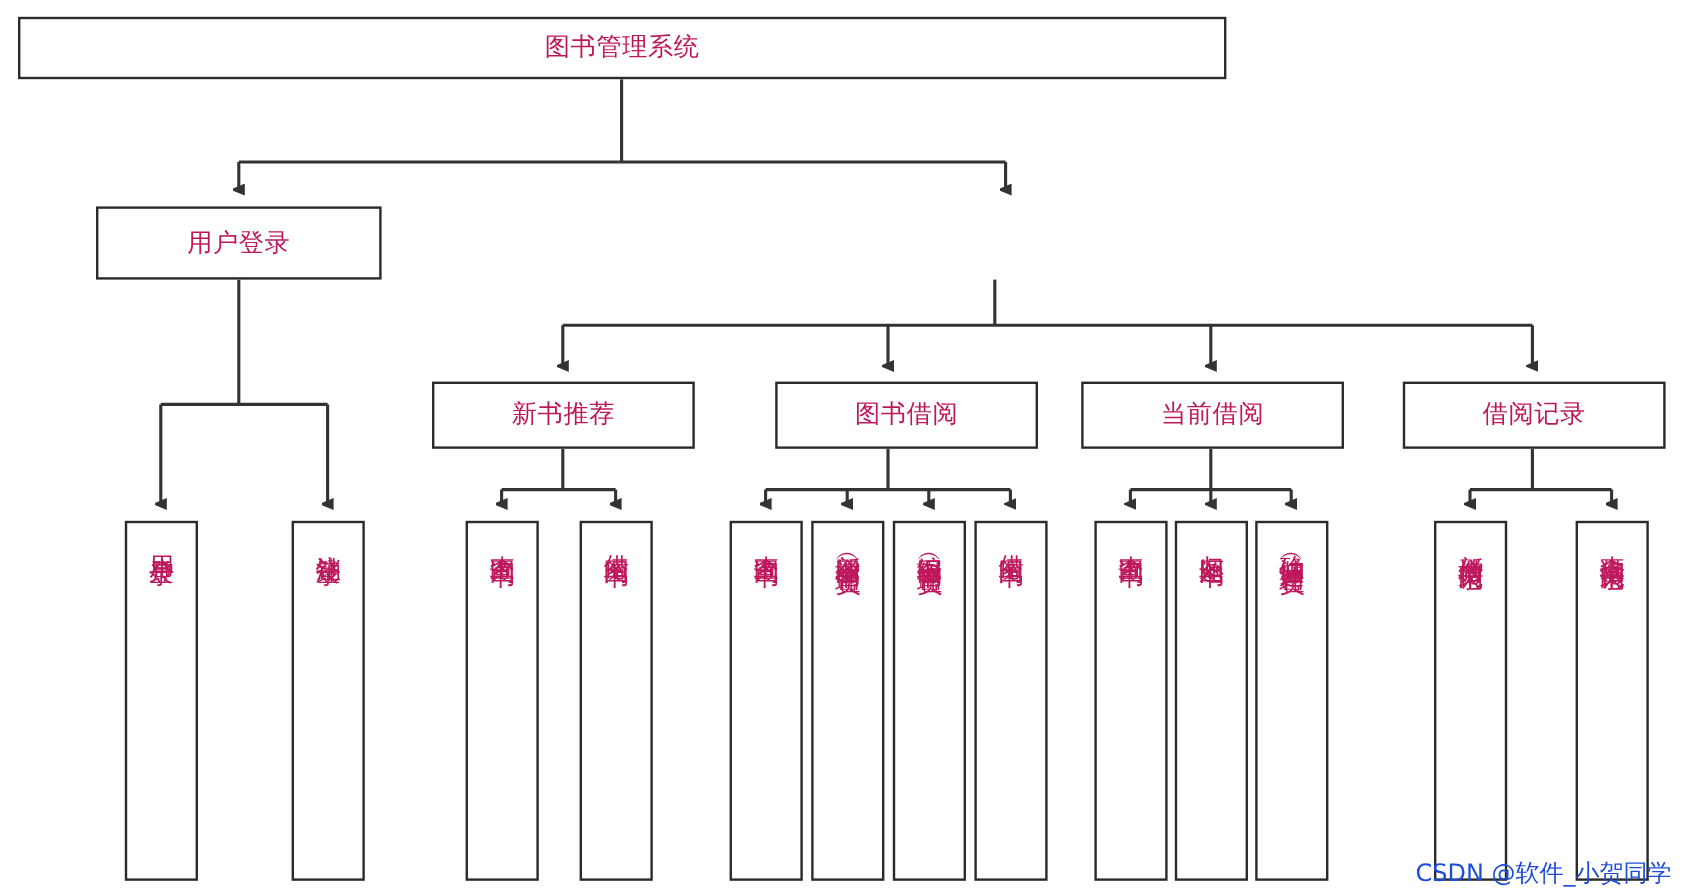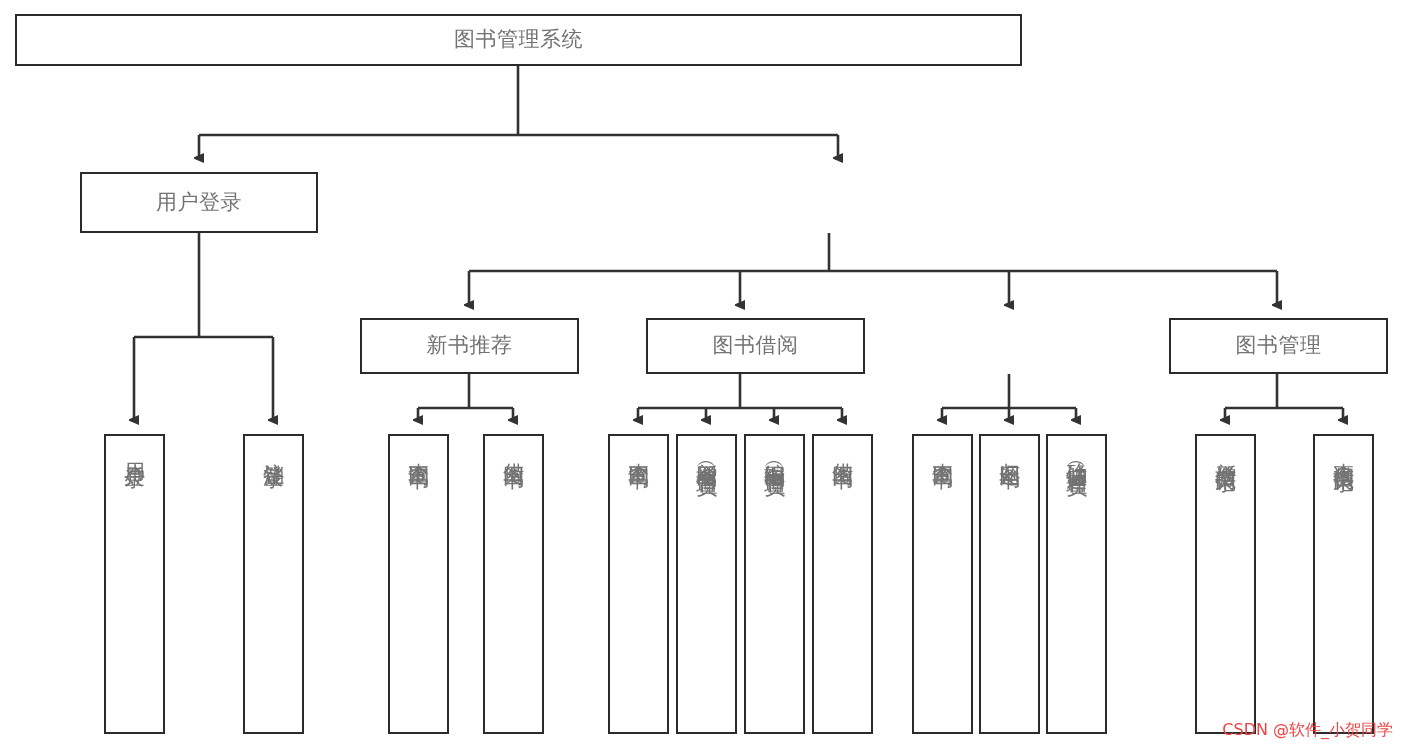--- a/index.html
+++ b/index.html
@@ -29,21 +29,21 @@
     position: absolute;
     box-sizing: border-box;
     border: 2px solid #2b2b2b;
     background: #ffffff;
     display: flex;
     align-items: center;
     justify-content: center;
     z-index: 2;
   }
   .node-label {
-    color: #737373;
+    color: #be185d;
     font-size: 21px;
     line-height: 1.22;
     letter-spacing: 0.5px;
     text-align: left;
     white-space: nowrap;
   }
   .node.vertical {
     align-items: flex-start;
     justify-content: center;
     padding-top: 10px;
@@ -54,22 +54,22 @@
     font-size: 21px;
     line-height: 1.25;
     letter-spacing: 2px;
     white-space: normal;
     max-height: 100%;
   }
   .watermark {
     position: absolute;
     right: 12px;
     bottom: 6px;
-    font-size: 16px;
-    color: #ef4444;
+    font-size: 20px;
+    color: #1d4ed8;
     z-index: 5;
     white-space: nowrap;
     pointer-events: none;
   }
 </style>
 </head>
 <body>
 
 <div id="diagram-root">
 
@@ -130,22 +130,25 @@
   <div class="node" style="left:80px; top:172px; width:238px; height:61px;">
     <span class="node-label">用户登录</span>
   </div>
 
   <div class="node" style="left:360px; top:318px; width:219px; height:56px;">
     <span class="node-label">新书推荐</span>
   </div>
   <div class="node" style="left:632px; top:318px; width:219px; height:56px;margin-left:14px;">
     <span class="node-label">图书借阅</span>
   </div>
+  <div class="node" style="left:901px; top:318px; width:219px; height:56px;">
+    <span class="node-label">当前借阅</span>
+  </div>
   <div class="node" style="left:1169px; top:318px; width:219px; height:56px;">
-    <span class="node-label">图书管理</span>
+    <span class="node-label">借阅记录</span>
   </div>
 
   <div class="node vertical" style="left:104px; top:434px; width:61px; height:300px;">
     <span class="node-label">用户登录</span>
   </div>
   <div class="node vertical" style="left:243px; top:434px; width:61px; height:300px;">
     <span class="node-label">注销登录</span>
   </div>
 
   <div class="node vertical" style="left:388px; top:434px; width:61px; height:300px;">

